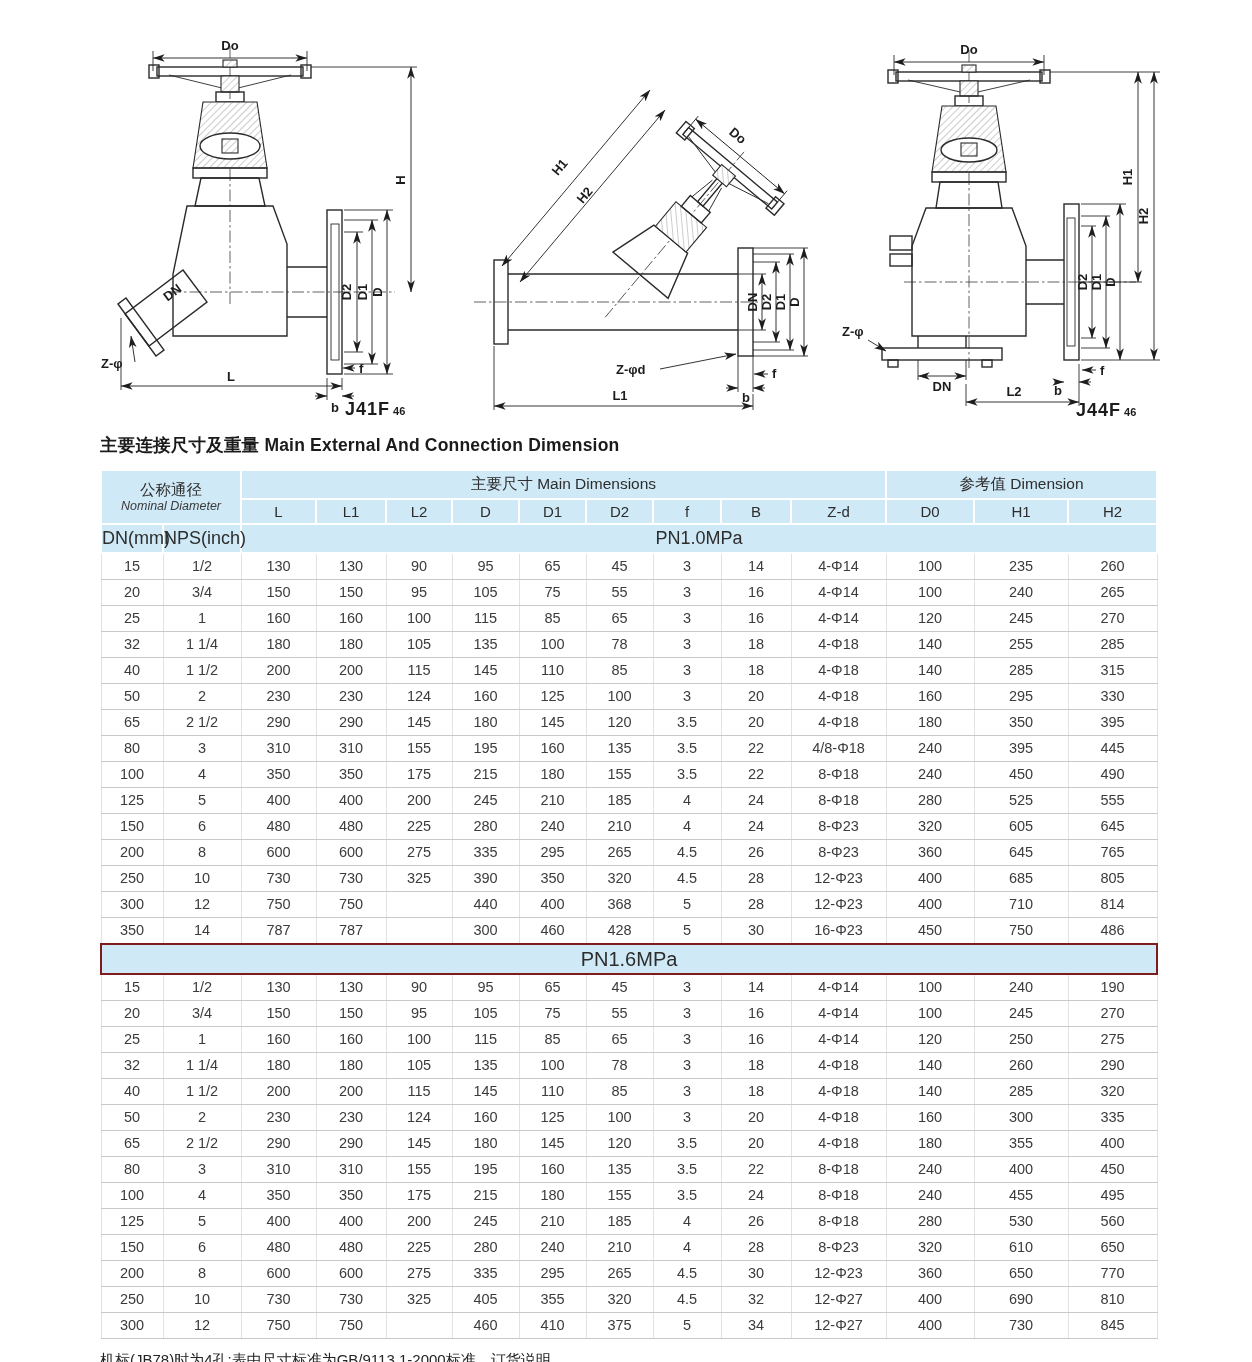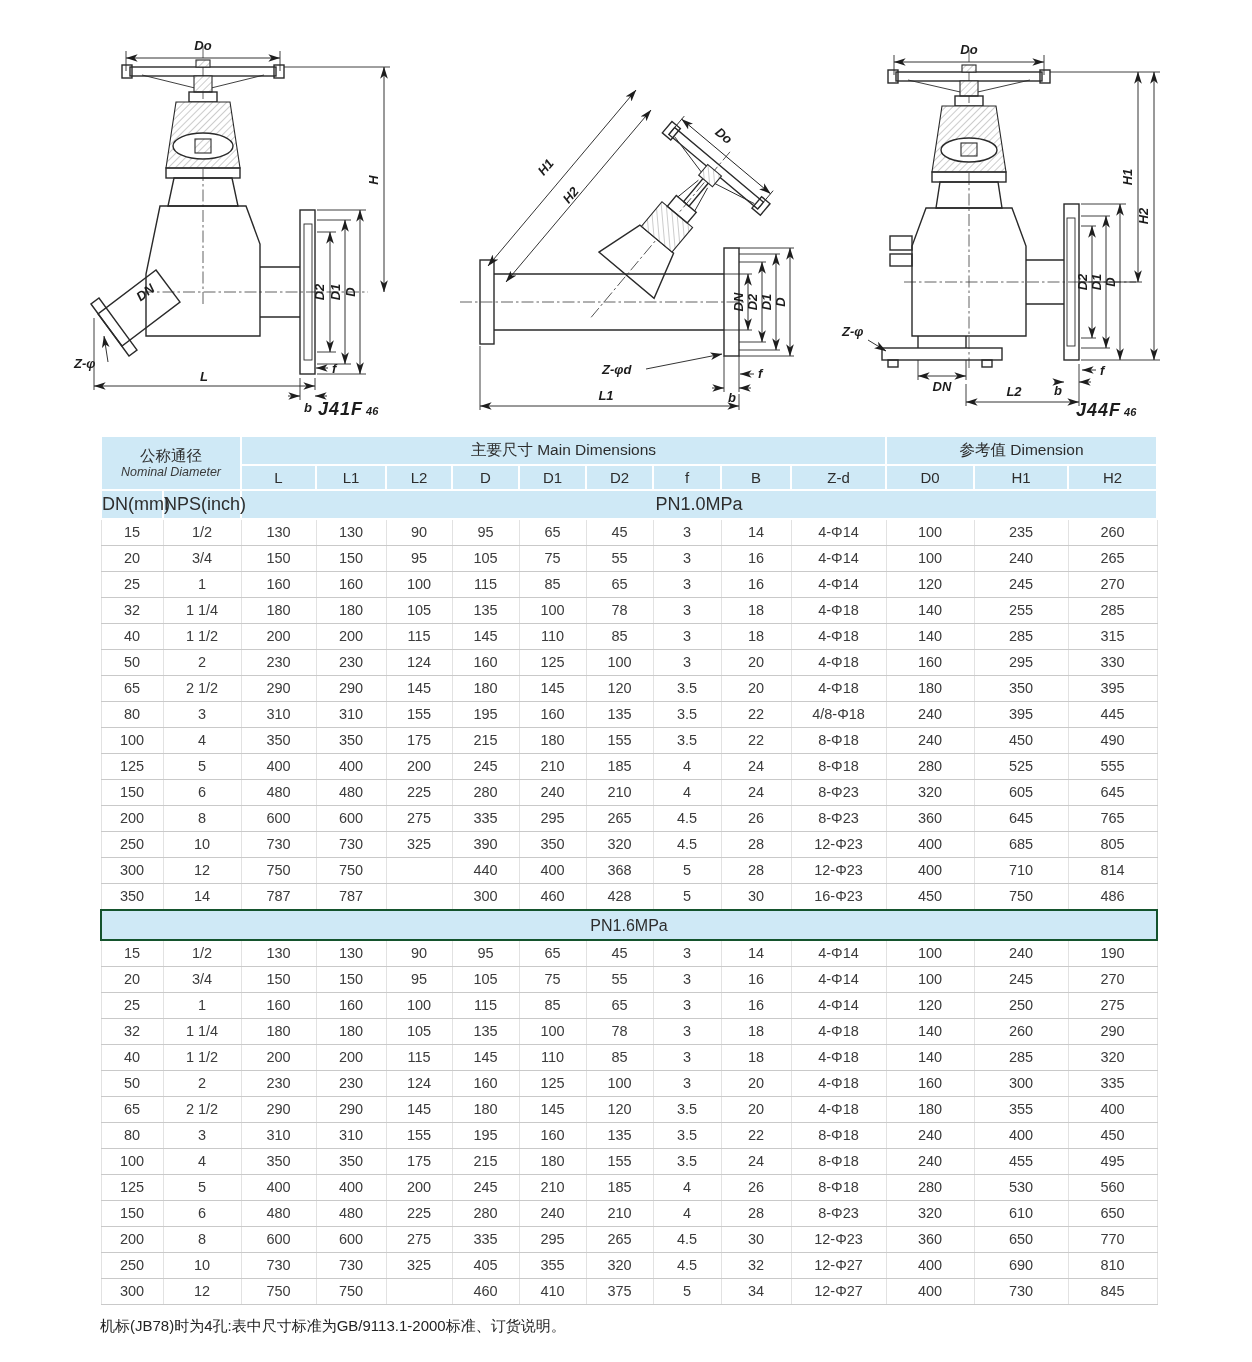--- a/index.html
+++ b/index.html
@@ -1,20 +1,20 @@
 <!DOCTYPE html>
 <html style="--hdr: #cfe9f6;"><head>
 <meta charset="utf-8">
 <style>
   html,body{margin:0;padding:0;background:#fff;}
   body{width:1252px;font-family:"Liberation Sans","DejaVu Sans",sans-serif;color:#222;}
   .page{position:relative;width:1252px;height:1362px;background:#fff;overflow:hidden;}
 
   
-  .drawings{display:flex;justify-content:space-between;align-items:flex-start;padding:34px 88px 0 68px;font-style:italic;}
+  .drawings{display:flex;justify-content:space-between;align-items:flex-start;padding:34px 88px 0 95px;}
   .fig{margin:0;}
   svg text{font-family:"Liberation Sans","DejaVu Sans",sans-serif;fill:#1c1c1c;}
   .dimtext{font-size:13px;font-weight:bold;}
   .caption{font-size:18px;font-weight:bold;letter-spacing:1px;}
   .capsub{font-size:11px;font-weight:bold;}
   .ln{fill:none;stroke:#2a2a2a;stroke-width:1.4;stroke-linejoin:miter;}
   .lnf{fill:#fff;stroke:#2a2a2a;stroke-width:1.4;}
   .hatchf{fill:url(#hatchp);stroke:#2a2a2a;stroke-width:1.1;}
   .thin{fill:none;stroke:#2a2a2a;stroke-width:0.9;}
   .cl{fill:none;stroke:#3a3a3a;stroke-width:0.8;stroke-dasharray:12 3 2.5 3;}
@@ -28,21 +28,21 @@
     text-align:center;font-size:14.5px;color:#3b3b3b;}
   table.dims thead th{background:var(--hdr,#cfe9f6);border:2px solid #fff;font-weight:normal;color:#2d2d2d;padding:3px 0;margin-top:8px;}
   th.grp{font-size:15.5px;padding:5px 0;}
   th.subcol{font-size:15px;padding:6px 0;}
   th.dnlab{font-size:18px;padding:4px 0;}
   .nom-zh{font-size:15.5px;display:block;line-height:19px;}
   .nom-en{font-size:12.5px;display:block;line-height:15px;color:#3a3a3a;font-style:italic;}
   table.dims td{border-top:1px solid #c9c9c9;border-bottom:1px solid #c9c9c9;
     border-left:1px solid #e2e2e2;border-right:1px solid #e2e2e2;
     padding:2px 1px;height:21px;line-height:19px;background:#fff;}
-  table.dims td.band{background:var(--hdr,#cfe9f6);border:2px solid #14532d;font-size:16px;color:#2d2d2d;height:24px;}
+  table.dims td.band{background:var(--hdr,#cfe9f6);border:2px solid #7f1d1d;font-size:20px;color:#2d2d2d;height:24px;}
 
   
   .footnote{margin:12px 0 0 100px;font-size:15px;color:#232323;}
 </style>
 </head>
 <body>
 
 <div class="page">
 
   <svg width="0" height="0" style="position:absolute" aria-hidden="true">
@@ -289,20 +289,21 @@
         <line x1="257" y1="348" x2="245" y2="348" class="dim" marker-end="url(#ar)"></line>
         <text class="dimtext" x="224" y="361" text-anchor="middle">b</text>
         <line x1="262" y1="336" x2="248" y2="336" class="dim" marker-end="url(#ar)"></line>
         <text class="dimtext" x="266" y="341" text-anchor="start">f</text>
 
         <text x="242" y="382"><tspan class="caption">J44F</tspan><tspan class="capsub" dx="3">46</tspan></text>
       </svg>
     </figure>
   </div>
 
+  <h2 class="sec-title"><span>主要连接尺寸及重量</span> <span>Main External And Connection Dimension</span></h2>
 
   <table class="dims">
     <colgroup>
       <col style="width:62px">
         <col style="width:78px">
         <col style="width:75px">
         <col style="width:70px">
       <col style="width:66px">
         <col style="width:67px">
         <col style="width:67px">

